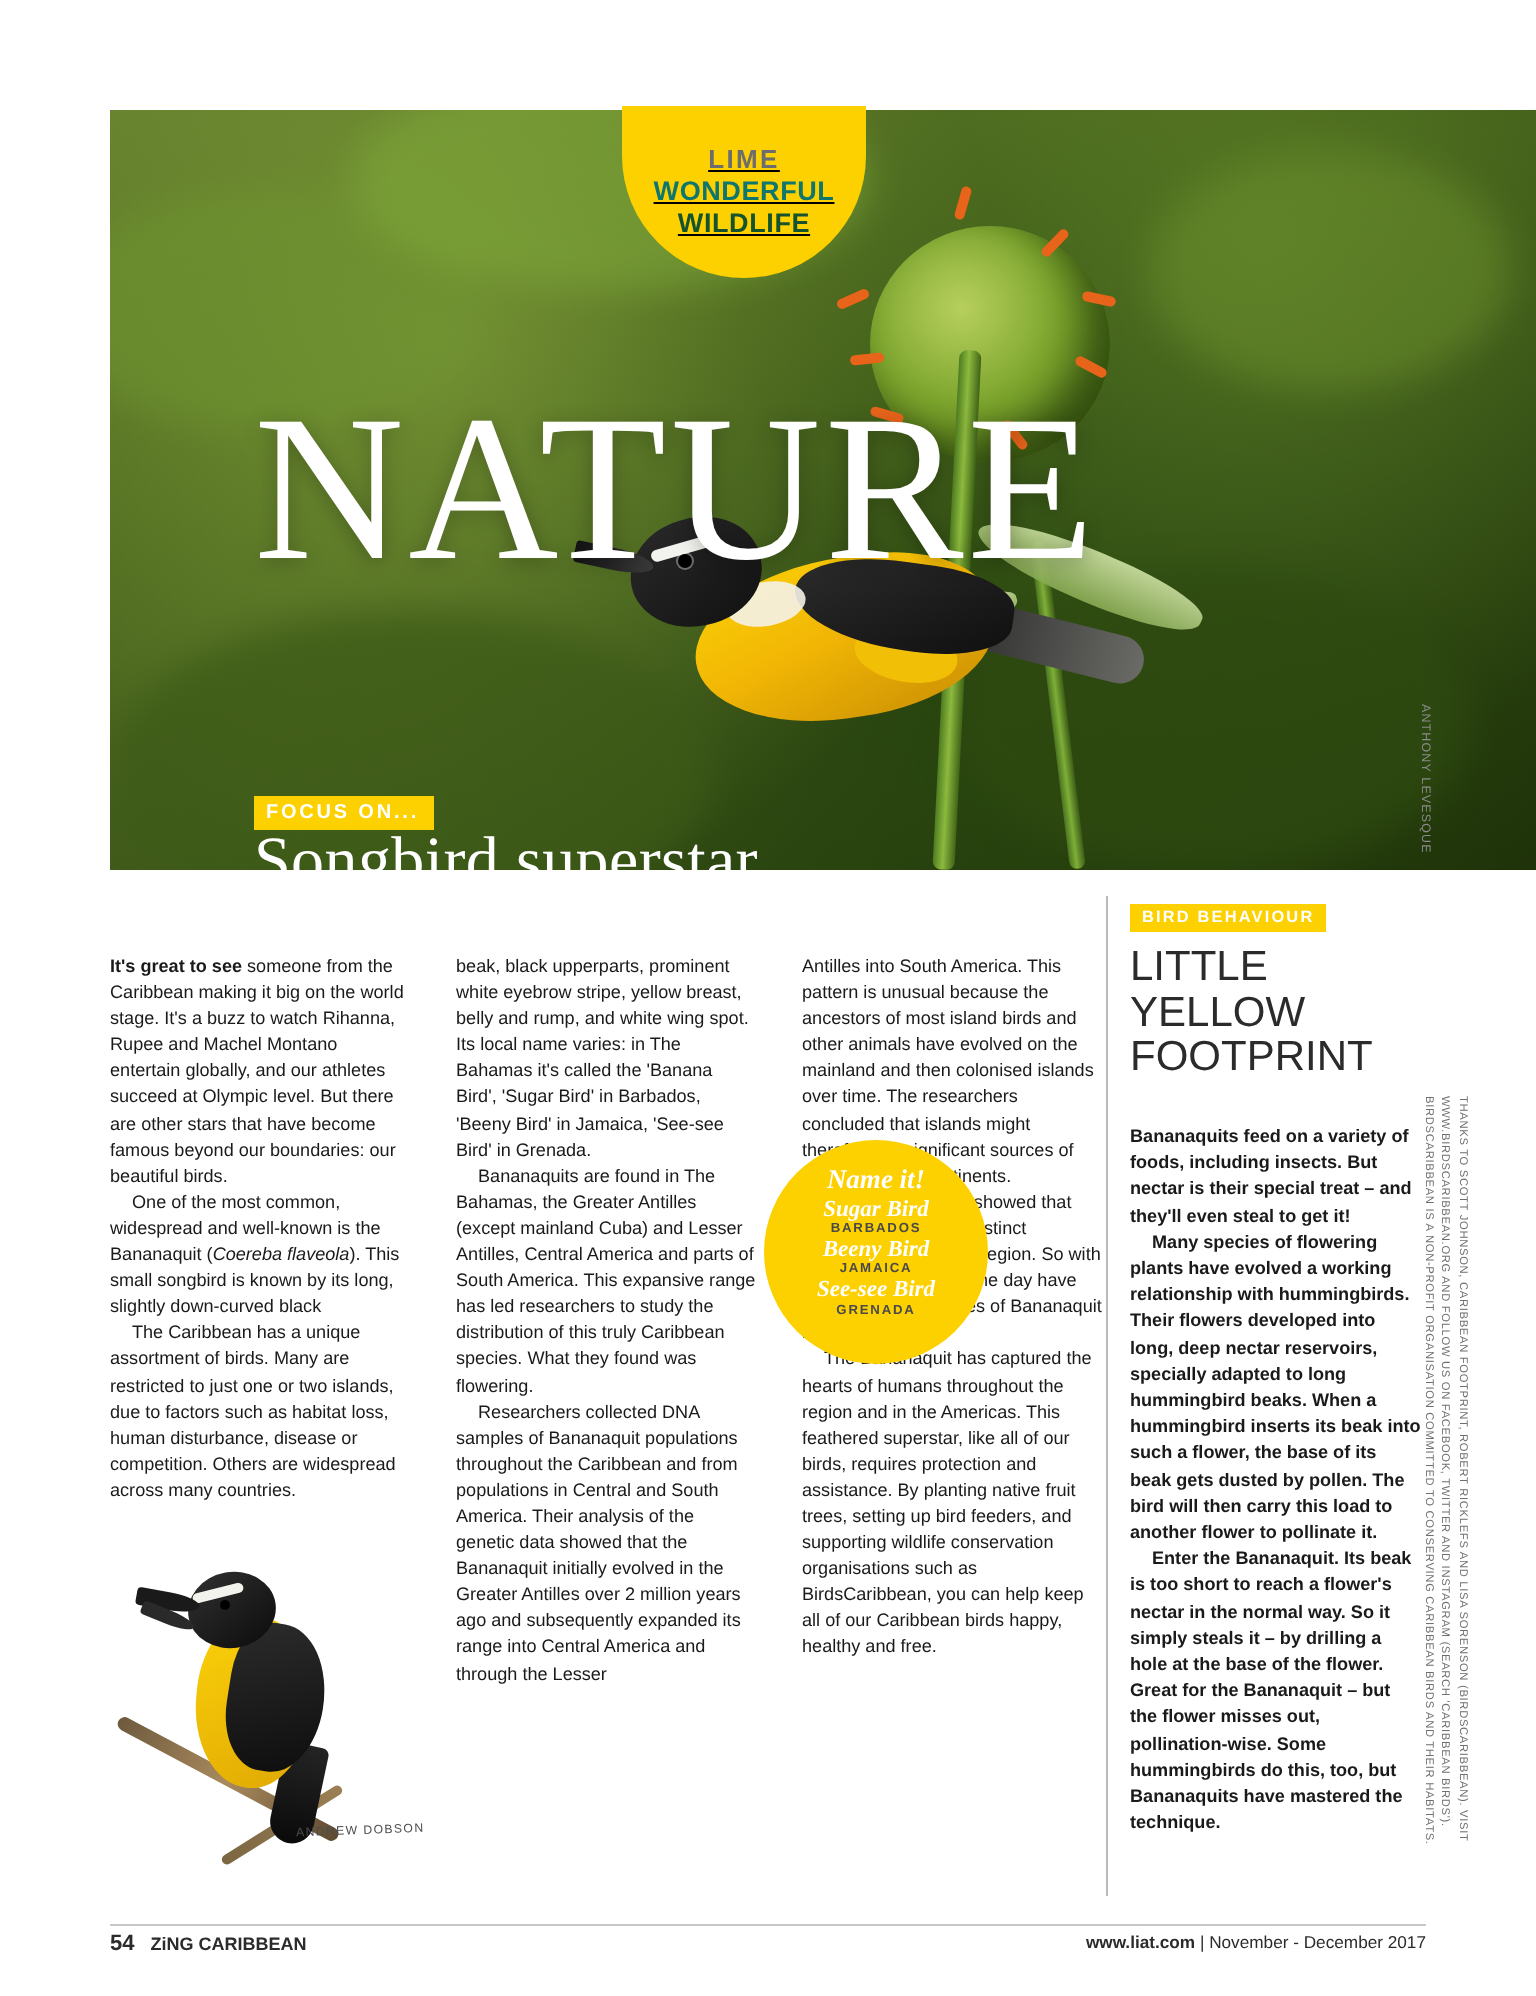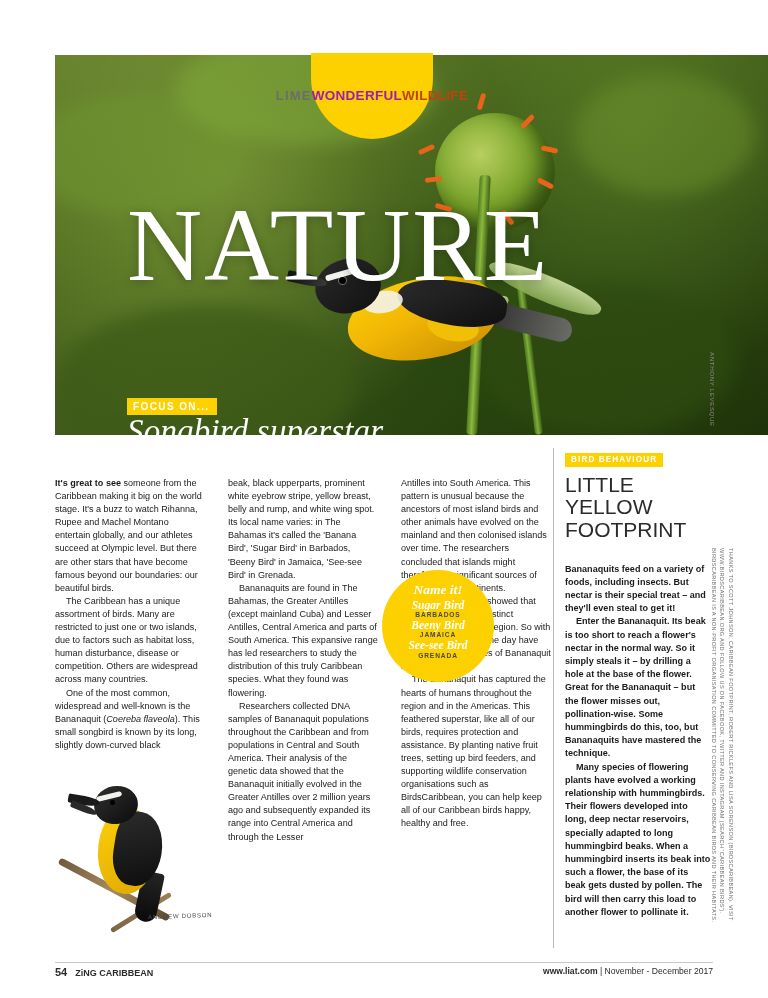--- a/index.html
+++ b/index.html
@@ -137,28 +137,29 @@
     border-radius: 50%; transform: rotate(10deg);
   }
 
   
   .badge {
     position: absolute;
     left: 311px; top: 53px;
     width: 122px; height: 86px;
     background: #fdd000;
     border-radius: 0 0 61px 61px;
-    display: flex; flex-direction: row;
+    display: flex; flex-direction: column;
     align-items: center; justify-content: center;
     text-align: center; line-height: 1.18;
     z-index: 6;
+    text-decoration: underline;
   }
   .badge .b1 { font-size: 13px; color: #6d6d6d; letter-spacing: 1.2px; font-weight: 700; }
-  .badge .b2 { font-size: 13.5px; color: #a21caf; letter-spacing: .3px; font-weight: 800; }
-  .badge .b3 { font-size: 13.5px; color: #c2410c; letter-spacing: .3px; font-weight: 800; }
+  .badge .b2 { font-size: 13.5px; color: #0f766e; letter-spacing: .3px; font-weight: 800; }
+  .badge .b3 { font-size: 13.5px; color: #14532d; letter-spacing: .3px; font-weight: 800; }
 
   .nature-word {
     position: absolute; left: 72px; top: 138px;
     font-family: "Liberation Serif", serif;
     font-size: 104px; color: #ffffff;
     letter-spacing: 2px;
     line-height: 1;
     z-index: 5;
     text-shadow: 0 2px 10px rgba(0,0,0,.25);
   }
@@ -168,21 +169,20 @@
     background: #fdd000; color: #ffffff;
     font-size: 10px; font-weight: 700; letter-spacing: 1.4px;
     padding: 3px 7px 3px 6px;
     z-index: 5;
   }
   .hero-title {
     position: absolute; left: 72px; top: 358px;
     font-family: "Liberation Serif", serif;
     font-size: 33px; color: #ffffff; letter-spacing: .2px;
     z-index: 5;
-    font-style: italic;
   }
   .photo-credit {
     position: absolute;
     left: 716px; top: 352px;
     font-size: 6.2px; color: #8a8a8a;
     letter-spacing: .6px;
     transform-origin: left top;
     transform: rotate(90deg);
     white-space: nowrap;
   }
@@ -426,22 +426,22 @@
     <div class="b2">WONDERFUL</div>
     <div class="b3">WILDLIFE</div>
   </div>
 
   <div class="photo-credit">ANTHONY LEVESQUE</div>
 
   <div class="cols">
 
     <div class="col col1">
       <p class="first"><span class="lead">It's great to see</span> someone from the Caribbean making it big on the world stage. It's a buzz to watch Rihanna, Rupee and Machel Montano entertain globally, and our athletes succeed at Olympic level. But there are other stars that have become famous beyond our boundaries: our beautiful birds.</p>
+      <p>One of the most common, widespread and well-known is the Bananaquit (<span class="ital">Coereba flaveola</span>). This small songbird is known by its long, slightly down-curved black</p>
       <p>The Caribbean has a unique assortment of birds. Many are restricted to just one or two islands, due to factors such as habitat loss, human disturbance, disease or competition. Others are widespread across many countries.</p>
-      <p>One of the most common, widespread and well-known is the Bananaquit (<span class="ital">Coereba flaveola</span>). This small songbird is known by its long, slightly down-curved black</p>
     </div>
 
     <div class="col col2">
       <p class="first">beak, black upperparts, prominent white eyebrow stripe, yellow breast, belly and rump, and white wing spot. Its local name varies: in The Bahamas it's called the 'Banana Bird', 'Sugar Bird' in Barbados, 'Beeny Bird' in Jamaica, 'See-see Bird' in Grenada.</p>
       <p>Bananaquits are found in The Bahamas, the Greater Antilles (except mainland Cuba) and Lesser Antilles, Central America and parts of South America. This expansive range has led researchers to study the distribution of this truly Caribbean species. What they found was flowering.</p>
       <p>Researchers collected DNA samples of Bananaquit populations throughout the Caribbean and from populations in Central and South America. Their analysis of the genetic data showed that the Bananaquit initially evolved in the Greater Antilles over 2 million years ago and subsequently expanded its range into Central America and through the Lesser</p>
     </div>
 
     <div class="col col3">
       <p class="first">Antilles into South America. This pattern is unusual because the ancestors of most island birds and other animals have evolved on the mainland and then colonised islands over time. The researchers concluded that islands might therefore be significant sources of biodiversity for continents.</p>
@@ -461,22 +461,22 @@
   </div>
 
   <div class="sidebar">
     <div class="sb-tag">BIRD BEHAVIOUR</div>
     <div class="sb-title">
       <div>LITTLE YELLOW</div>
       <div>FOOTPRINT</div>
     </div>
     <div class="sb-body">
       <p class="first">Bananaquits feed on a variety of foods, including insects. But nectar is their special treat – and they'll even steal to get it!</p>
+      <p>Many species of flowering plants have evolved a working relationship with hummingbirds. Their flowers developed into long, deep nectar reservoirs, specially adapted to long hummingbird beaks. When a hummingbird inserts its beak into such a flower, the base of its beak gets dusted by pollen. The bird will then carry this load to another flower to pollinate it.</p>
       <p>Enter the Bananaquit. Its beak is too short to reach a flower's nectar in the normal way. So it simply steals it – by drilling a hole at the base of the flower. Great for the Bananaquit – but the flower misses out, pollination-wise. Some hummingbirds do this, too, but Bananaquits have mastered the technique.</p>
-      <p>Many species of flowering plants have evolved a working relationship with hummingbirds. Their flowers developed into long, deep nectar reservoirs, specially adapted to long hummingbird beaks. When a hummingbird inserts its beak into such a flower, the base of its beak gets dusted by pollen. The bird will then carry this load to another flower to pollinate it.</p>
     </div>
   </div>
 
   <div class="thanks">THANKS TO SCOTT JOHNSON, CARIBBEAN FOOTPRINT, ROBERT RICKLEFS AND LISA SORENSON (BIRDSCARIBBEAN). VISIT WWW.BIRDSCARIBBEAN.ORG AND FOLLOW US ON FACEBOOK, TWITTER AND INSTAGRAM (SEARCH 'CARIBBEAN BIRDS'). BIRDSCARIBBEAN IS A NON-PROFIT ORGANISATION COMMITTED TO CONSERVING CARIBBEAN BIRDS AND THEIR HABITATS.</div>
 
   <div class="bird2">
     <div class="branch"></div>
     <div class="branch2"></div>
     <div class="b2tail"></div>
     <div class="b2body"></div>

